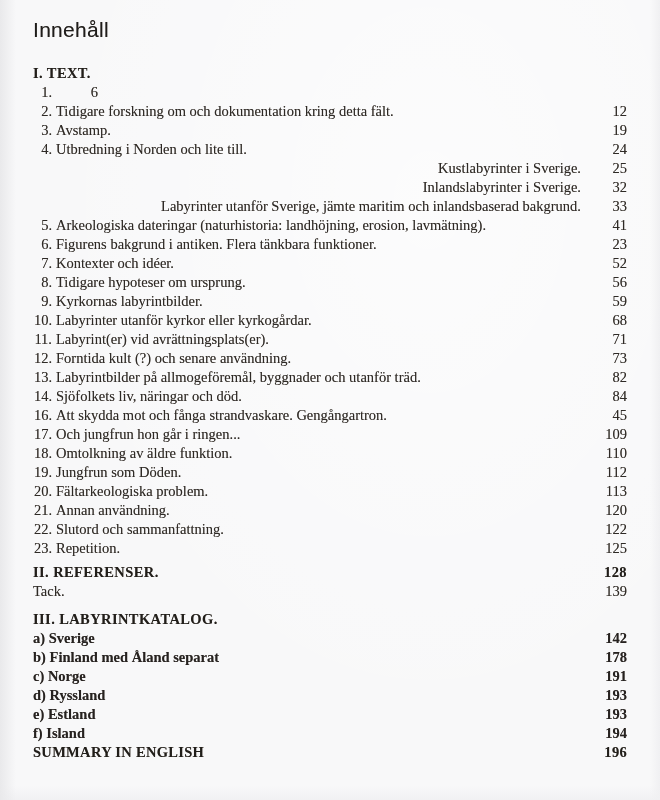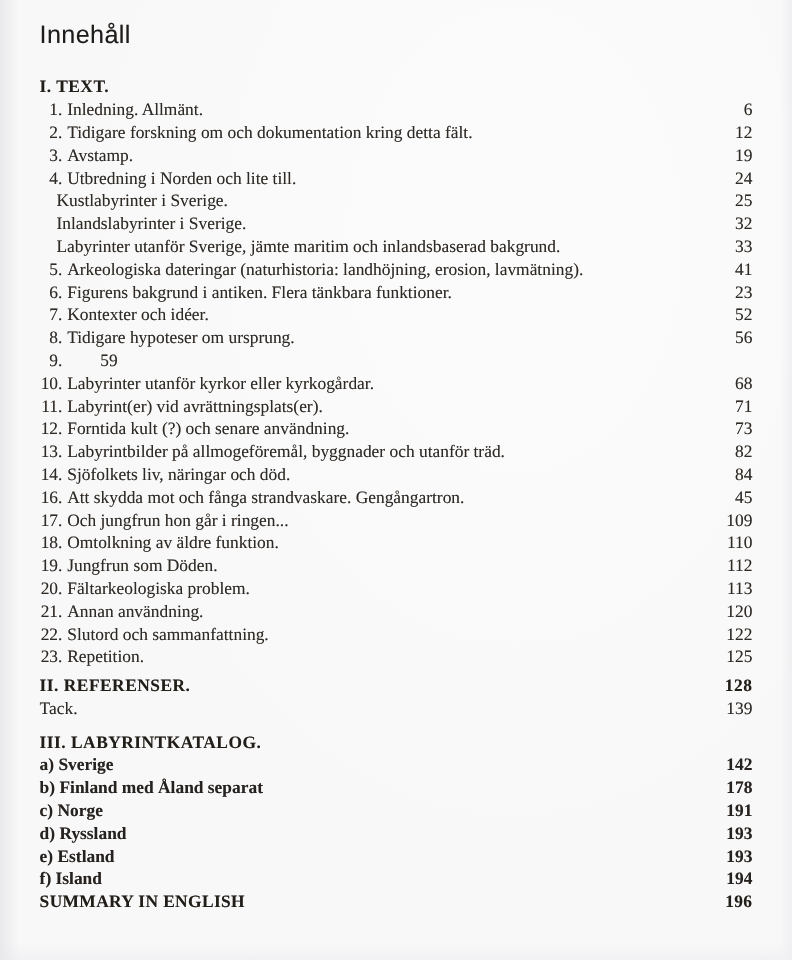--- a/index.html
+++ b/index.html
@@ -49,21 +49,21 @@
   .row .num {
     flex: none;
     width: 19px;
     text-align: right;
   }
   .row .label {
     flex: 1 1 auto;
     margin-left: 4px;
     overflow: hidden;
   }
-  .row.sub .label { margin-left: 14px; }
+  .row.sub .label { margin-left: 14px; text-align: right; }
   .row.plain .label,
   .row.catalog .label,
   .row.caps .label,
   .row.heading .label { margin-left: 0; }
   .row .page-num {
     flex: none;
     width: 46px;
     text-align: right;
   }
   .row.heading {
@@ -88,21 +88,20 @@
 
 <div class="scan-page" style="color: rgb(46, 42, 38);">
   <h1 class="page-title">Innehåll</h1>
   <div class="toc">
       <div class="row heading">
         <span class="label">I. TEXT.</span>
         <span class="page-num"></span>
       </div>
       <div class="row item">
         <span class="num">1.</span>
-        <span class="label">Inledning. Allmänt.</span>
         <span class="page-num">6</span>
       </div>
       <div class="row item">
         <span class="num">2.</span>
         <span class="label">Tidigare forskning om och dokumentation kring detta fält.</span>
         <span class="page-num">12</span>
       </div>
       <div class="row item">
         <span class="num">3.</span>
         <span class="label">Avstamp.</span>
@@ -140,20 +139,21 @@
         <span class="label">Kontexter och idéer.</span>
         <span class="page-num">52</span>
       </div>
       <div class="row item">
         <span class="num">8.</span>
         <span class="label">Tidigare hypoteser om ursprung.</span>
         <span class="page-num">56</span>
       </div>
       <div class="row item">
         <span class="num">9.</span>
+        <span class="label">Kyrkornas labyrintbilder.</span>
         <span class="page-num">59</span>
       </div>
       <div class="row item">
         <span class="num">10.</span>
         <span class="label">Labyrinter utanför kyrkor eller kyrkogårdar.</span>
         <span class="page-num">68</span>
       </div>
       <div class="row item">
         <span class="num">11.</span>
         <span class="label">Labyrint(er) vid avrättningsplats(er).</span>

